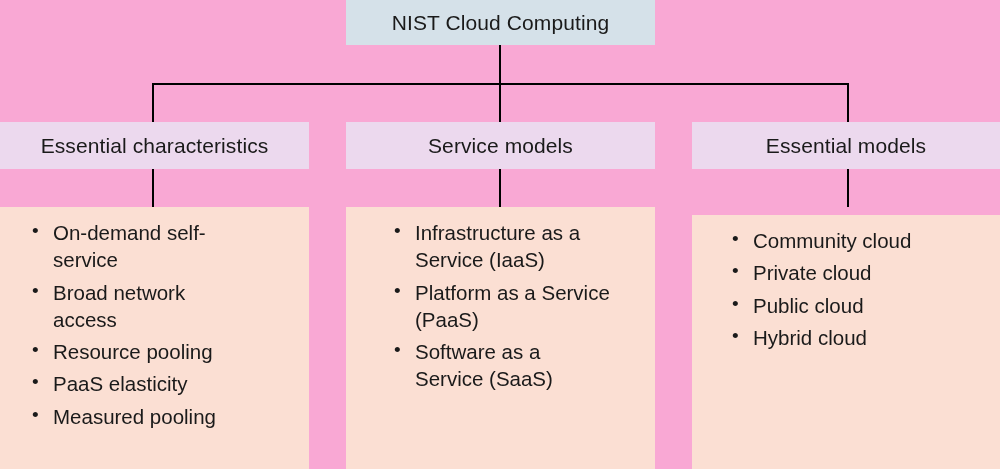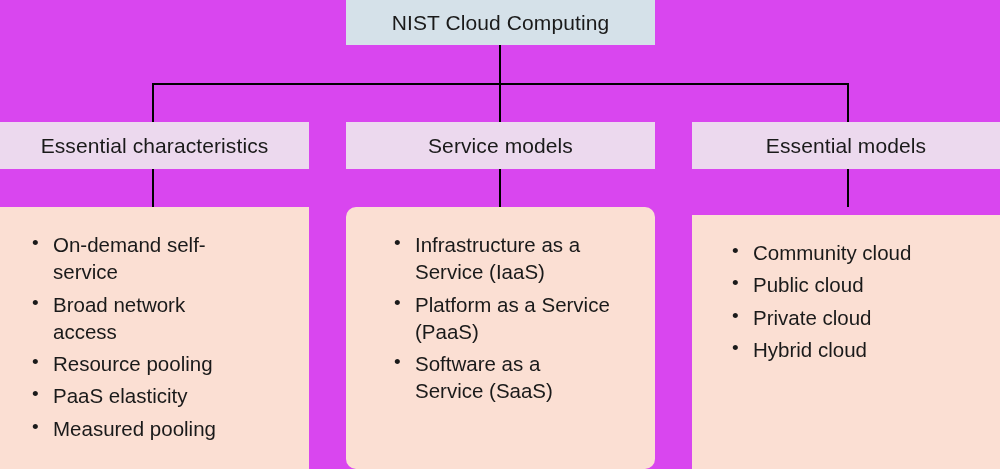--- a/index.html
+++ b/index.html
@@ -8,21 +8,21 @@
     background: #ffffff;
   }
   body {
     font-family: "Liberation Sans", "DejaVu Sans", sans-serif;
     color: #1a1a1a;
   }
   #diagram {
     position: relative;
     width: 1000px;
     height: 469px;
-    background: #d946ef;
+    background: #f9a8d4;
     overflow: hidden;
   }
 
   
   .box {
     position: absolute;
     box-sizing: border-box;
   }
   .title-box {
     background: #d5e1e9;
@@ -54,21 +54,21 @@
     font-size: 21px;
     line-height: 1.1;
     color: #1a1a1a;
     letter-spacing: .1px;
   }
 
   .list-box {
     background: #fbdfd3;
     top: 207px;
     height: 262px;
-    padding: 24px 10px 10px 28px;
+    padding: 12px 10px 10px 28px;
   }
   .list-box ul {
     margin: 0;
     padding: 0;
     list-style: none;
   }
   .list-box li {
     position: relative;
     font-size: 20.5px;
     line-height: 1.33;
@@ -88,21 +88,21 @@
 
   
   .col-1 { left: 0px;   width: 309px; }
   .col-2 { left: 346px; width: 309px; }
   .col-3 { left: 692px; width: 308px; }
 
   .col-1 .list-inner { width: 215px; }
   .col-2 .list-inner { width: 220px; }
   .col-3 .list-inner { width: 260px; }
 
-  .col-2 .list-box { padding-left: 44px; border-radius: 10px; }
+  .col-2 .list-box { padding-left: 44px; }
   .col-3 .list-box { padding-left: 36px; margin-top: 8px; }
 
   
   .line {
     position: absolute;
     background: #000000;
   }
   .v-stem      { left: 499px; top: 45px;  width: 2px;  height: 39px; }
   .h-bus       { left: 152px; top: 83px;  width: 697px; height: 2px; }
   .drop-left   { left: 152px; top: 83px;  width: 2px;  height: 39px; }
@@ -158,20 +158,20 @@
     </div>
   </div>
 
   <div class="col-3">
     <div class="box cat-box col-3">
       <span class="label">Essential models</span>
     </div>
     <div class="box list-box col-3">
       <ul class="list-inner">
         <li>Community cloud</li>
+        <li>Private cloud</li>
         <li>Public cloud</li>
-        <li>Private cloud</li>
         <li>Hybrid cloud</li>
       </ul>
     </div>
   </div>
 
 </div>
 
 </body></html>

